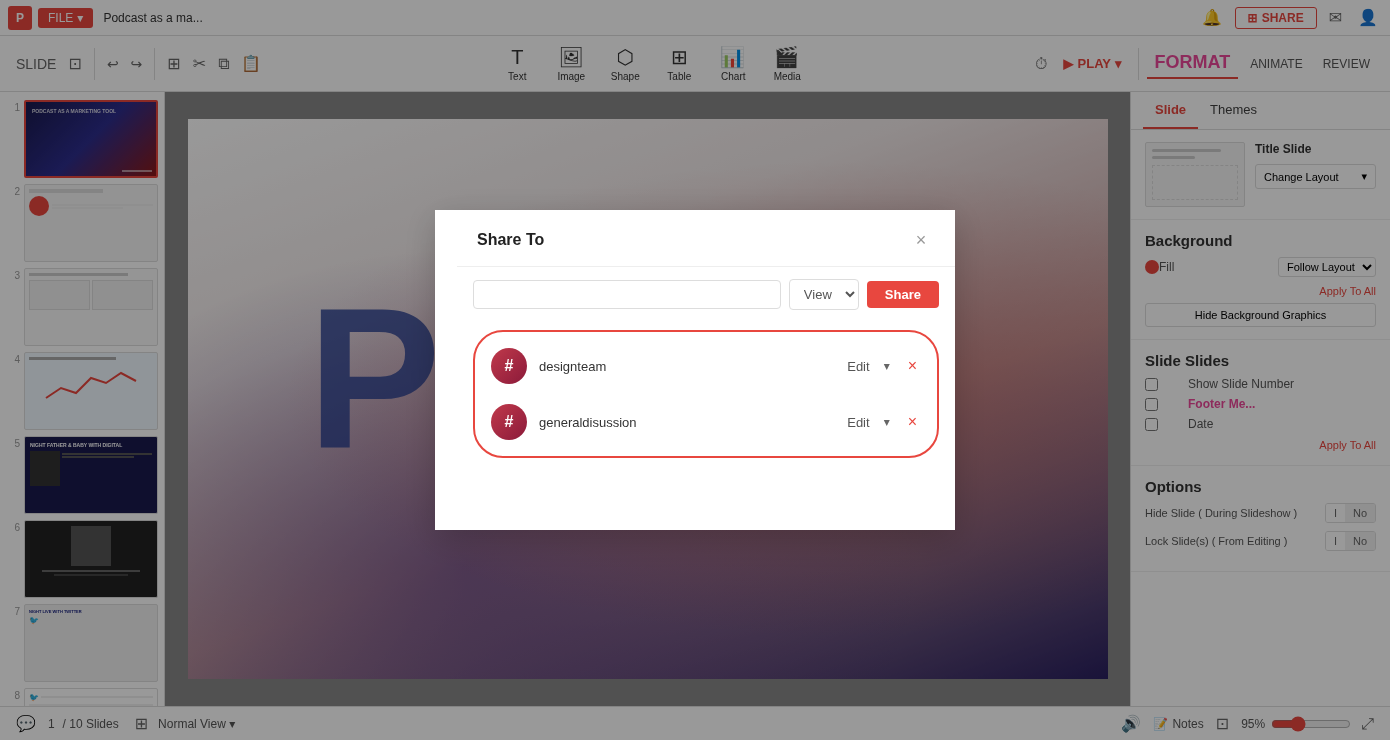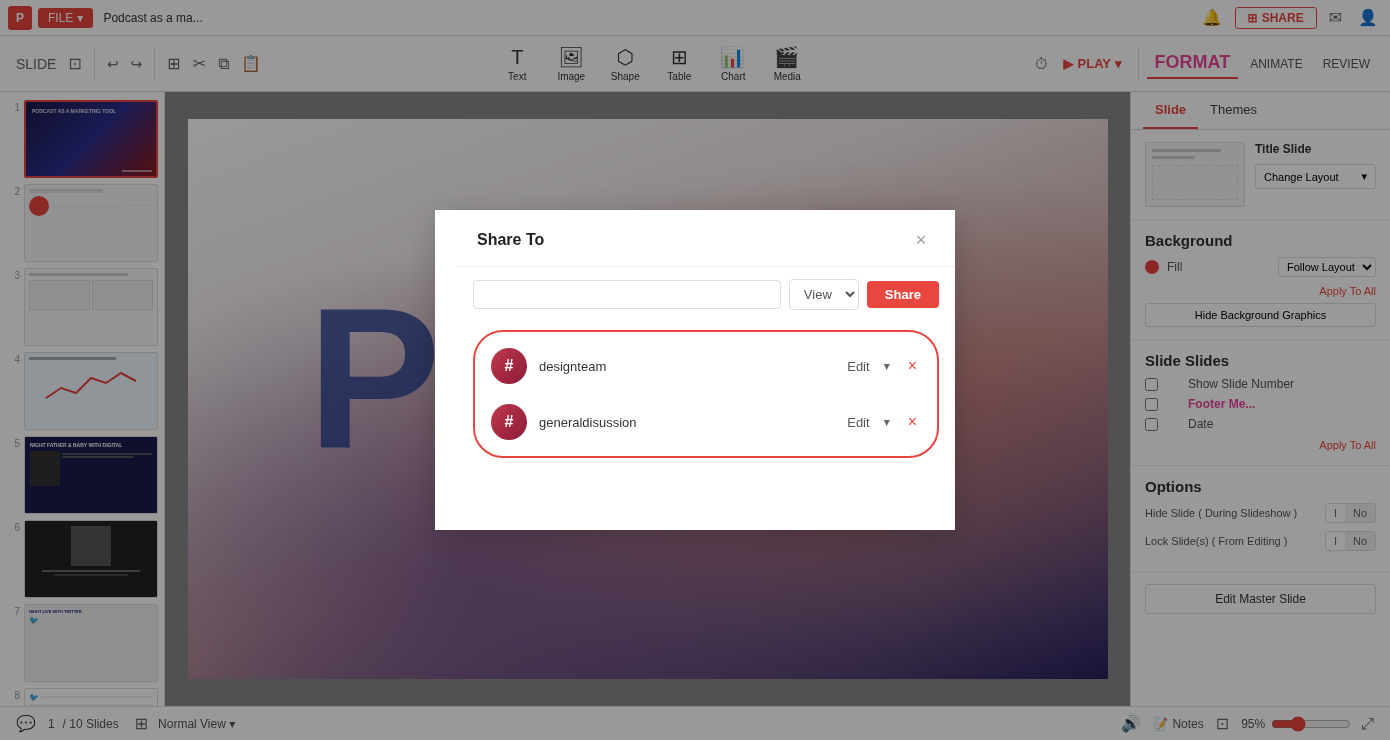--- a/index.html
+++ b/index.html
@@ -147,21 +147,21 @@
       display: flex; flex-direction: column; gap: 4px; padding: 6px; border-radius: 2px;
     }
     .layout-line { height: 3px; background: #ccc; border-radius: 2px; }
     .layout-line.wide { width: 80%; }
     .layout-line.narrow { width: 50%; }
     .change-layout-btn {
       width: 100%; margin-top: 8px; padding: 5px 8px; background: white;
       border: 1px solid #ddd; border-radius: 3px; font-size: 11px; cursor: pointer;
       display: flex; justify-content: space-between; align-items: center;
     }
-    .fill-row { display: flex; align-items: center; gap: 8px; margin-bottom: 6px; }
+    .fill-row { display: flex; align-items: center; margin-bottom: 6px; }
     .fill-dot { width: 14px; height: 14px; background: #e8473f; border-radius: 50%; }
     .fill-label { font-size: 12px; color: #555; }
     .fill-select {
       margin-left: auto; border: 1px solid #ddd; border-radius: 3px;
       font-size: 11px; padding: 2px 4px; background: white; cursor: pointer;
     }
     .apply-all-btn {
       margin-left: auto; display: block; font-size: 11px; color: #e8473f;
       background: none; border: none; cursor: pointer; padding: 2px 0;
     }
@@ -518,21 +518,20 @@
       </div>
       <div class="options-row">
         <span class="options-row-label">Lock Slide(s) ( From Editing )</span>
         <div class="toggle-group">
           <button class="toggle-opt">I</button>
           <button class="toggle-opt active">No</button>
         </div>
       </div>
     </div>
 
-    <button class="edit-master-btn">Edit Master Slide</button>
   </div>
 </div>
 
 <div class="bottom-bar">
   <div class="bottom-left">
     <button class="icon-btn">💬</button>
     <span class="page-info">1</span>
     <span class="page-info">/ 10 Slides</span>
   </div>
   <div style="display:flex;align-items:center;gap:6px">

